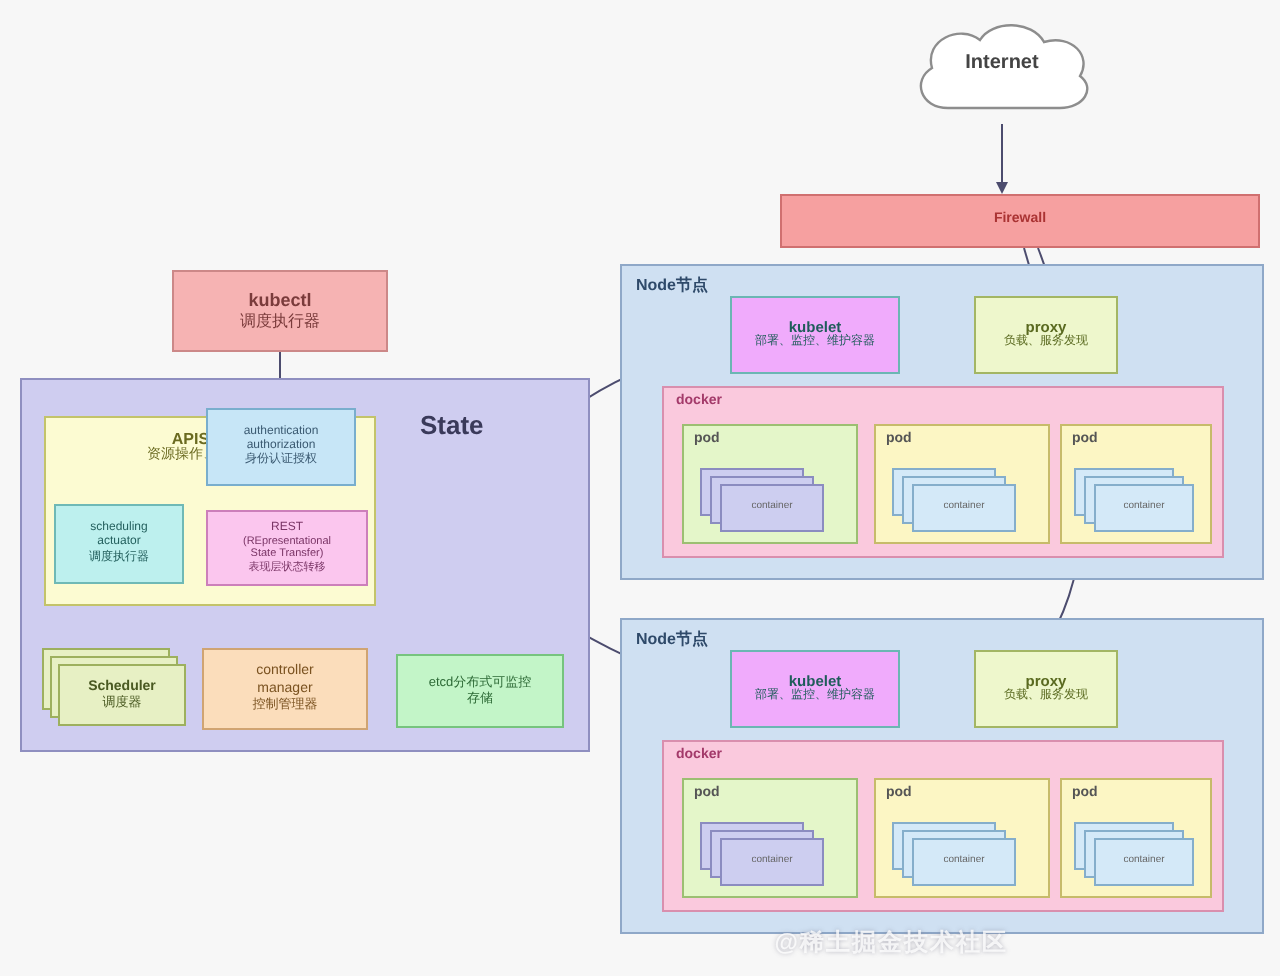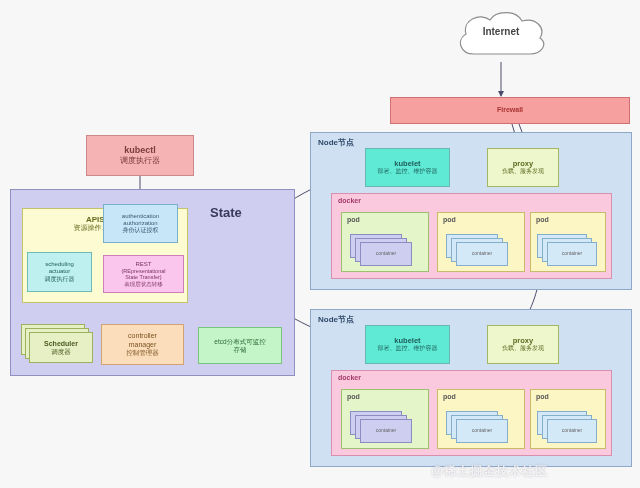--- a/index.html
+++ b/index.html
@@ -1,18 +1,18 @@
 <!DOCTYPE html>
 <html><head>
 <meta charset="utf-8">
 <style>
   html,body{margin:0;padding:0;background:#f7f7f7;}
   body{width:640px;height:488px;position:relative;overflow:hidden;
        font-family:"Liberation Sans","DejaVu Sans",sans-serif;color:#333;}
-  #stage{position:absolute;inset:0;width:512px;height:488px;padding-left:44px;}
+  #stage{position:absolute;inset:0;width:512px;height:488px;}
   .abs{position:absolute;box-sizing:border-box;}
   .box{border:1px solid #8a8ab0;display:flex;flex-direction:column;
        align-items:center;justify-content:center;text-align:center;
        line-height:1.18;}
   .ttl{font-weight:bold;}
   svg.layer{position:absolute;left:0;top:0;width:640px;height:488px;
             pointer-events:none;}
   
   .master-region{background:#cfcdf0;border:1px solid #8f8fc0;}
   .node-region{background:#cfe0f2;border:1px solid #8fa8c8;}
@@ -21,21 +21,21 @@
   
   .c-pink{background:#f6b3b3;border-color:#c88;}
   .c-red{background:#f6a0a0;border-color:#d07070;}
   .c-yellow{background:#fcfbd2;border-color:#c3c36a;}
   .c-cyan{background:#bdf0ee;border-color:#6fb9b6;}
   .c-magenta{background:#fbc6ee;border-color:#cc7fba;}
   .c-blue{background:#c7e6f7;border-color:#79aecd;}
   .c-orange{background:#fbddbb;border-color:#d0a472;}
   .c-green{background:#c3f5c8;border-color:#76c47e;}
   .c-olive{background:#e7f0c4;border-color:#9db05e;}
-  .c-kubelet{background:#5eead4;border-color:#6bb6b3;align-items:center;}
+  .c-kubelet{background:#f0abfc;border-color:#6bb6b3;align-items:center;}
   .c-proxy{background:#eef7cc;border-color:#a3b664;}
   .c-pod-green{background:#e4f6c9;border-color:#9cbf72;}
   .c-pod-yellow{background:#fcf6c4;border-color:#c7bb6a;}
   .c-cont-purple{background:#cdcef0;border-color:#8b8cc0;}
   .c-cont-blue{background:#d4e9f8;border-color:#85aecb;}
   .pod-lbl{position:absolute;left:5px;top:3px;font-weight:bold;font-size:7px;color:#555;}
   .cont-lbl{font-size:5px;color:#666;}
   .wm{position:absolute;right:6px;bottom:6px;font-size:12px;
       color:rgba(255,255,255,.78);font-weight:bold;letter-spacing:1px;
       text-shadow:0 0 2px rgba(120,120,140,.5);}

